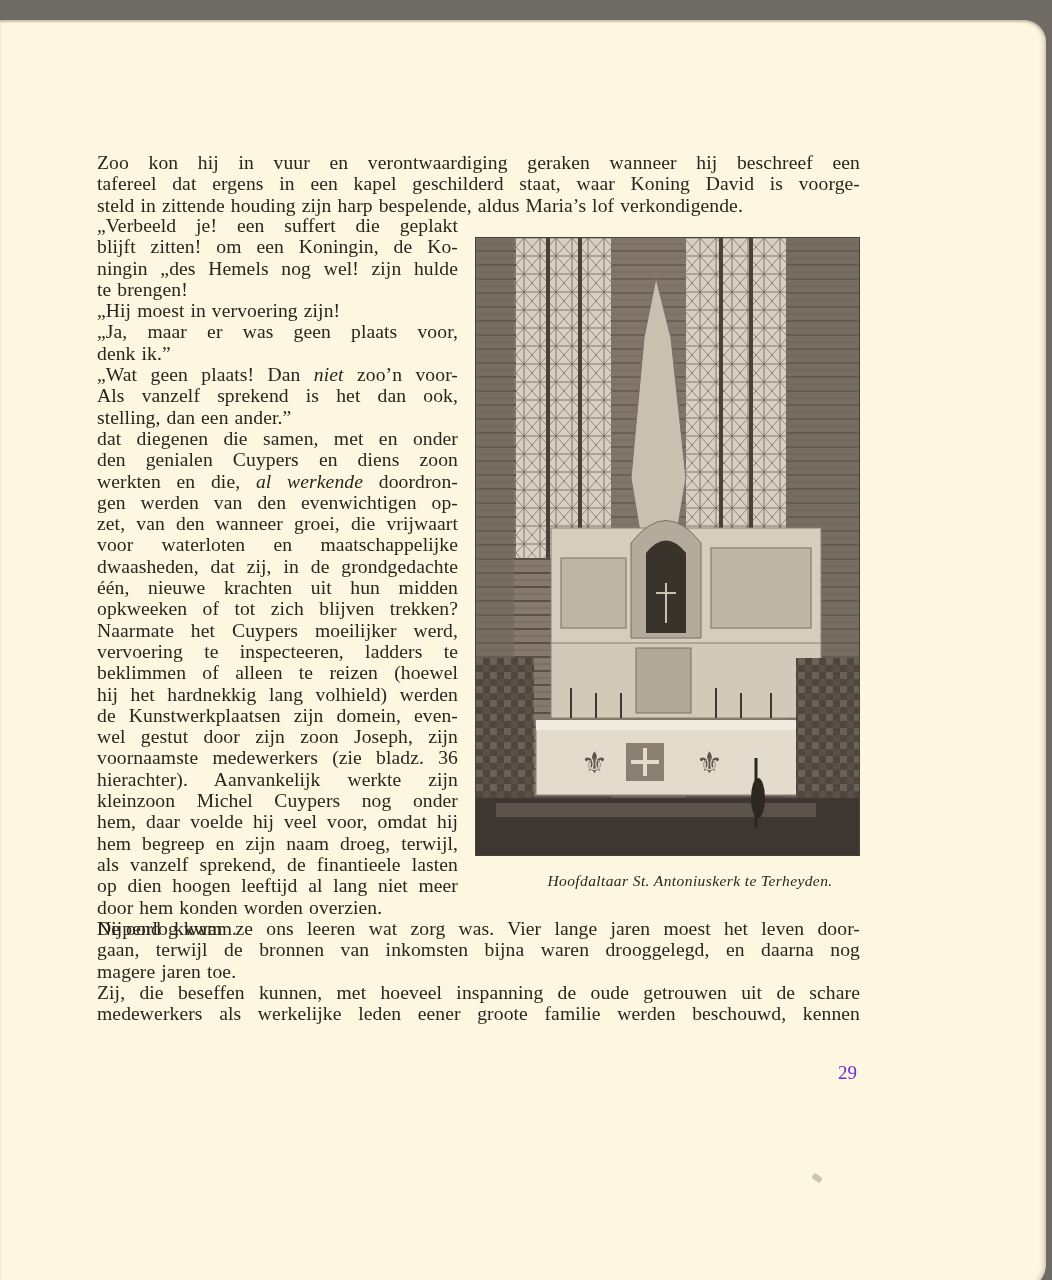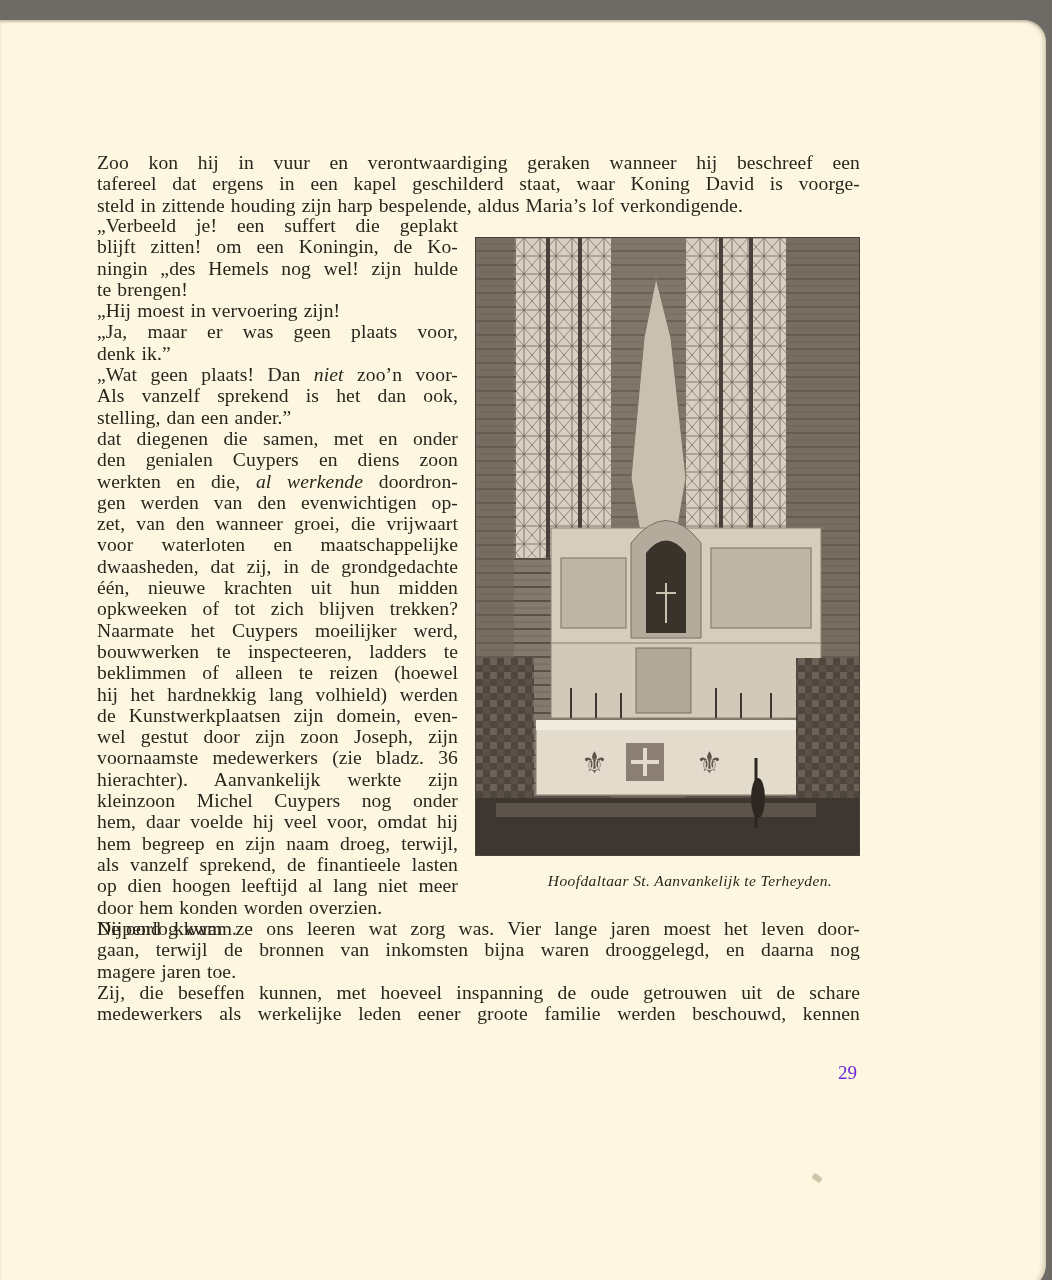--- a/index.html
+++ b/index.html
@@ -67,21 +67,21 @@
       <span class="line">dat diegenen die samen, met en onder</span>
       <span class="line">den genialen Cuypers en diens zoon</span>
       <span class="line"><span>werkten en die, </span><em>al werkende</em><span> doordron-</span></span>
       <span class="line">gen werden van den evenwichtigen op-</span>
       <span class="line">zet, van den wanneer groei, die vrijwaart</span>
       <span class="line">voor waterloten en maatschappelijke</span>
       <span class="line">dwaasheden, dat zij, in de grondgedachte</span>
       <span class="line">één, nieuwe krachten uit hun midden</span>
       <span class="line">opkweeken of tot zich blijven trekken?</span>
       <span class="line">Naarmate het Cuypers moeilijker werd,</span>
-      <span class="line">bouwwerken te inspecteeren, ladders te</span>
+      <span class="line">vervoering te inspecteeren, ladders te</span>
       <span class="line">beklimmen of alleen te reizen (hoewel</span>
       <span class="line">hij het hardnekkig lang volhield) werden</span>
       <span class="line">de Kunstwerkplaatsen zijn domein, even-</span>
       <span class="line">wel gestut door zijn zoon Joseph, zijn</span>
       <span class="line">voornaamste medewerkers (zie bladz. 36</span>
       <span class="line">hierachter). Aanvankelijk werkte zijn</span>
       <span class="line">kleinzoon Michel Cuypers nog onder</span>
       <span class="line">hem, daar voelde hij veel voor, omdat hij</span>
       <span class="line">hem begreep en zijn naam droeg, terwijl,</span>
       <span class="line">als vanzelf sprekend, de finantieele lasten</span>
@@ -147,21 +147,21 @@
       <rect x="320" y="420" width="63" height="165" fill="url(#tile)"></rect>
 
       <rect x="0" y="560" width="383" height="57" fill="#3e3731"></rect>
       <rect x="20" y="565" width="320" height="14" fill="#5b534a"></rect>
 
       <path d="M280 520 V590" stroke="#2d2722" stroke-width="3"></path>
       <ellipse cx="282" cy="560" rx="7" ry="20" fill="#2d2722"></ellipse>
     </svg>
   </div>
 
-  <div class="caption">Hoofdaltaar St. Aanvankelijk te Terheyden.</div>
+  <div class="caption">Hoofdaltaar St. Antoniuskerk te Terheyden.</div>
 
   <div class="text full block3" id="closing">
       <span class="line">Nijpend kwam ze ons leeren wat zorg was. Vier lange jaren moest het leven door-</span>
       <span class="line">gaan, terwijl de bronnen van inkomsten bijna waren drooggelegd, en daarna nog</span>
       <span class="line l">magere jaren toe.</span>
       <span class="line">Zij, die beseffen kunnen, met hoeveel inspanning de oude getrouwen uit de schare</span>
       <span class="line">medewerkers als werkelijke leden eener groote familie werden beschouwd, kennen</span>
     </div>
 
   <div class="pagenum">29</div>

